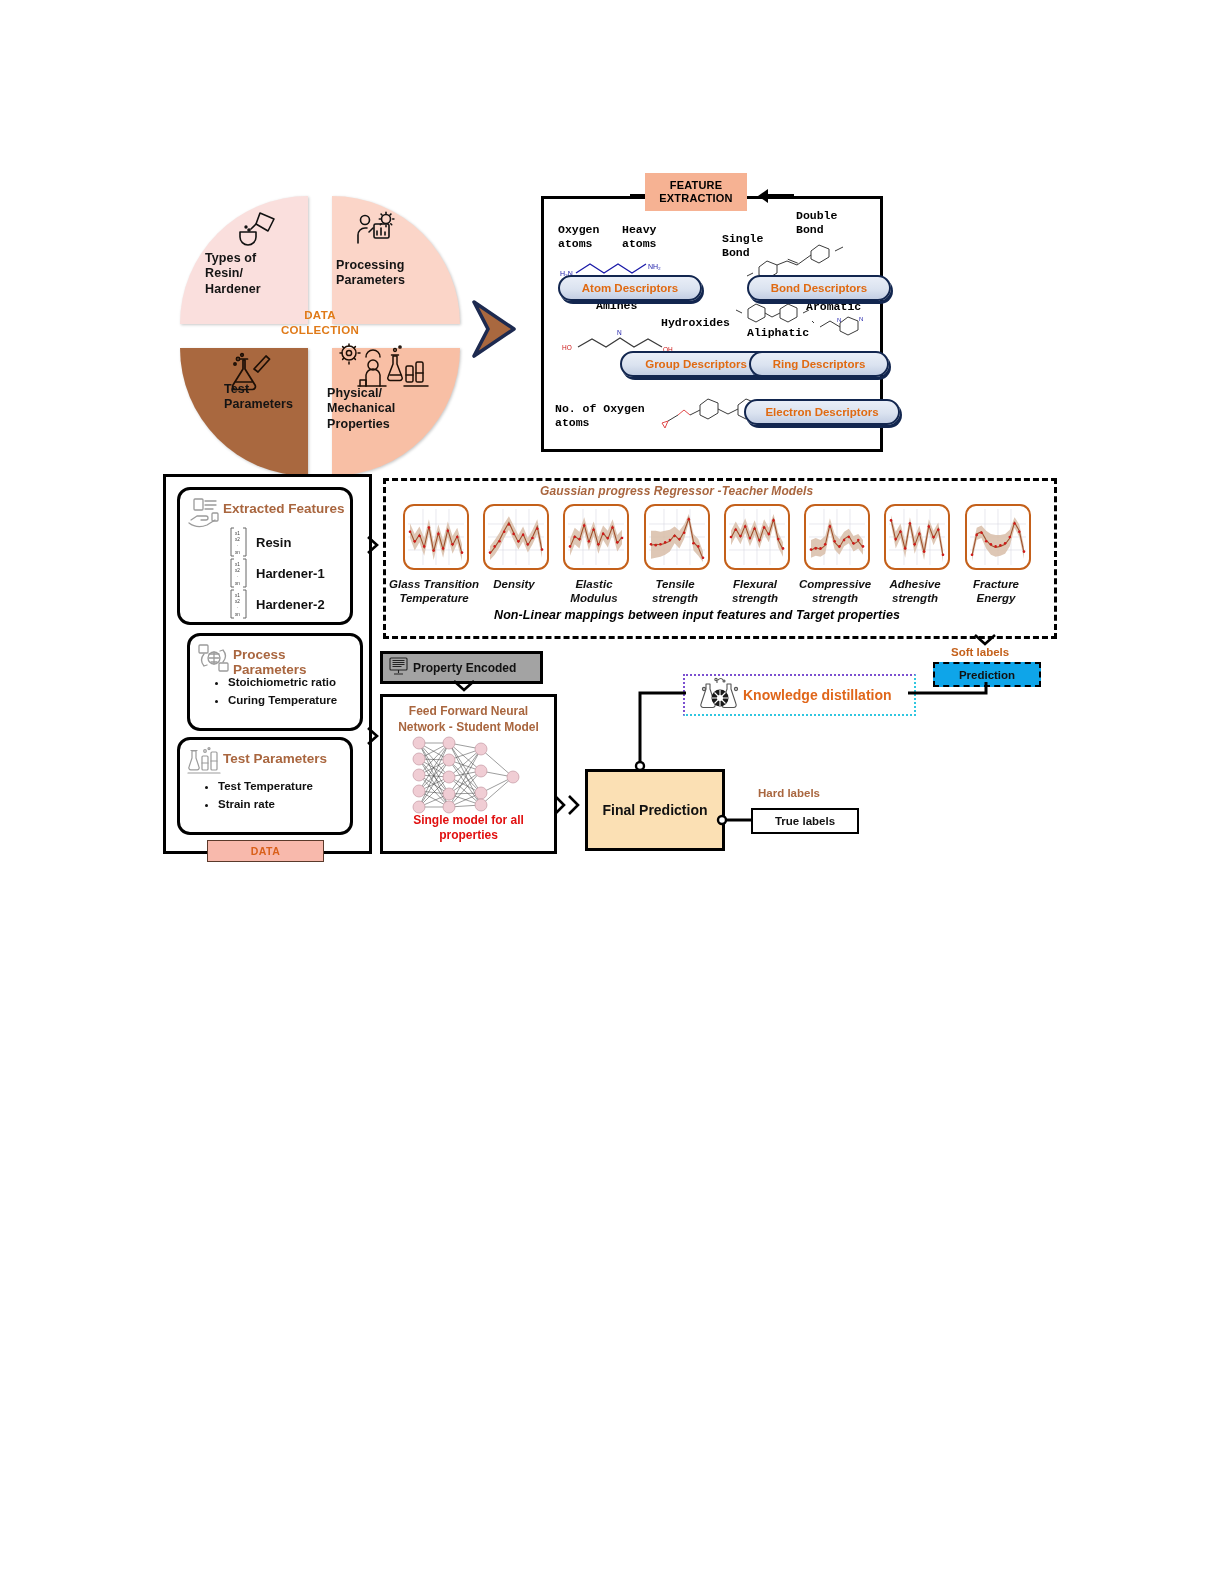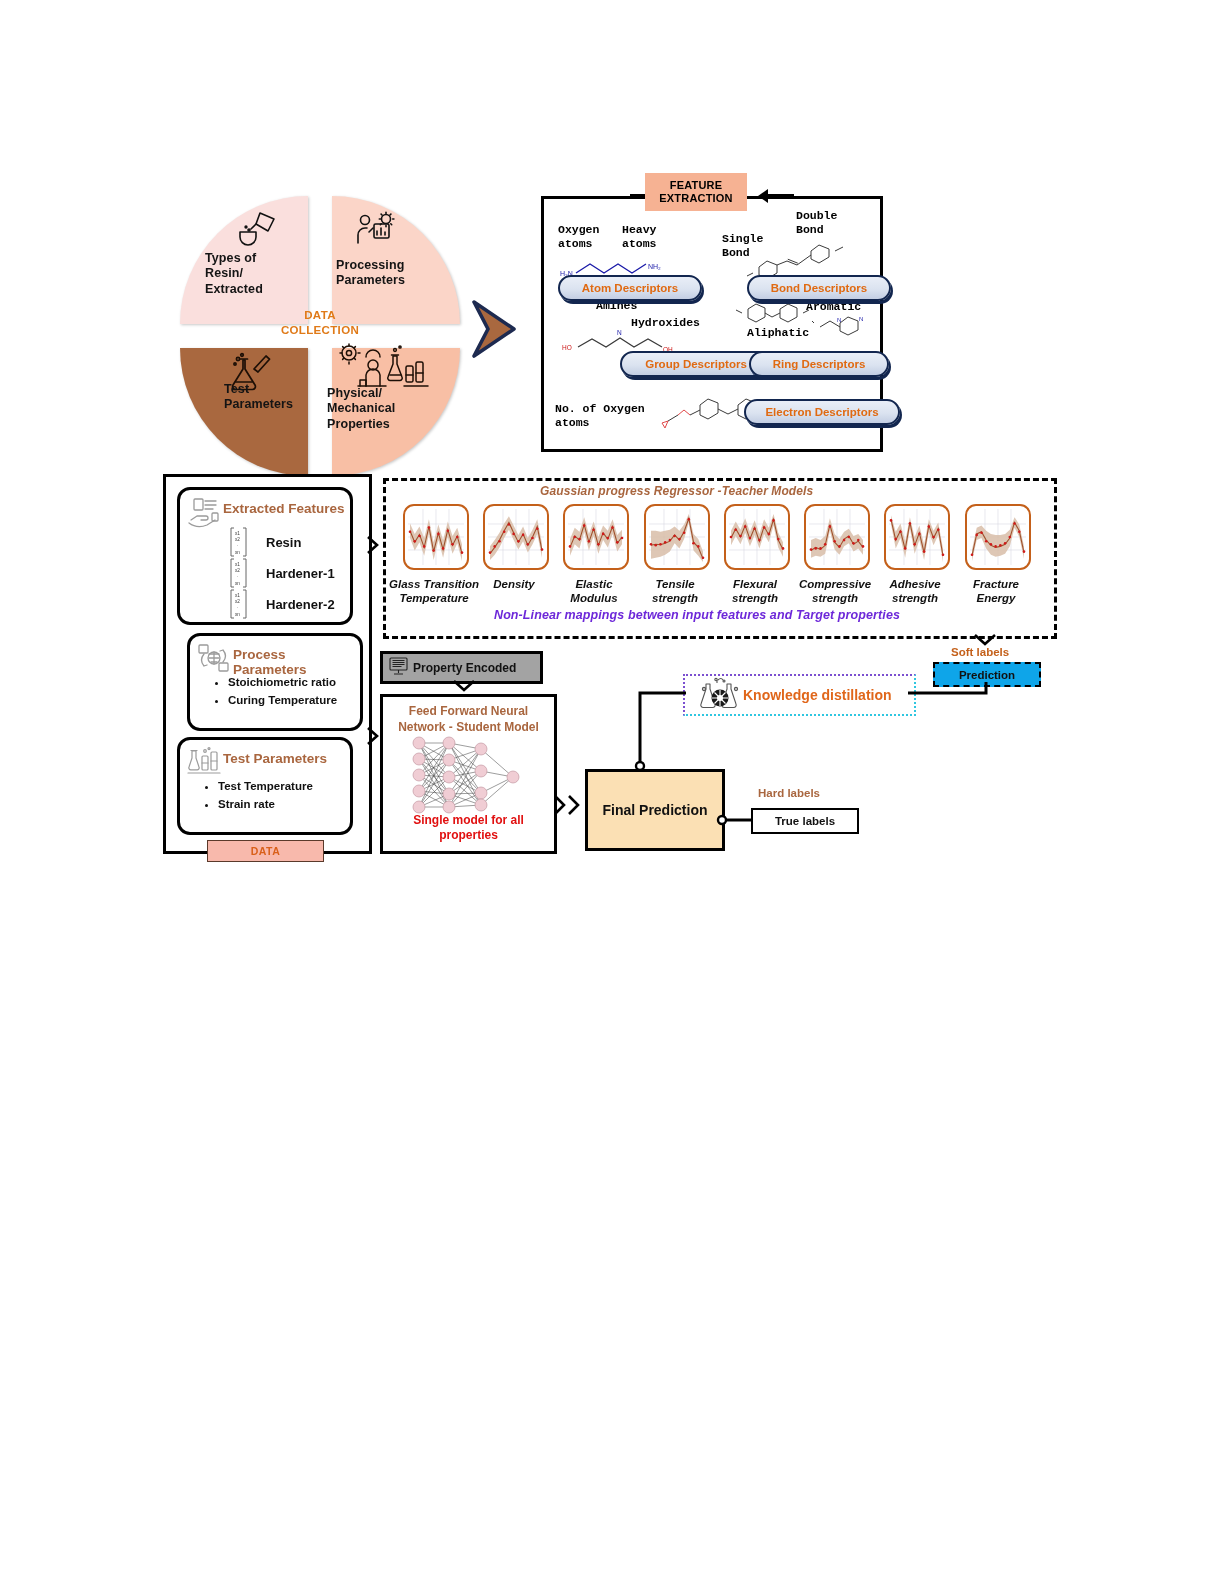--- a/index.html
+++ b/index.html
@@ -39,32 +39,32 @@
         border:2px solid #12264f;border-radius:13px;
         box-shadow:2px 3px 0 #12264f;
         color:#e06a12;font-weight:800;font-size:11.5px;white-space:nowrap;}
 
   
   #data-panel{left:163px;top:474px;width:203px;height:374px;border:3px solid #000;background:#fff;}
   .card{position:absolute;border:3px solid #000;border-radius:13px;background:#fff;}
   .card-title{position:absolute;font-size:13.5px;font-weight:700;color:#a9663f;}
   .bullets{position:absolute;font-size:11.5px;font-weight:700;color:#111;line-height:1.45;}
   .bullets li{margin:0 0 1px 0;}
-  .vecrow{position:absolute;display:flex;align-items:center;gap:19px;}
+  .vecrow{position:absolute;display:flex;align-items:center;gap:9px;}
   .vecname{font-size:13px;font-weight:700;color:#111;}
   #data-tag{left:207px;top:840px;width:115px;height:20px;background:#f8b9ac;
             border:1.5px solid #5b3a2b;display:flex;align-items:center;justify-content:center;
             font-size:10.5px;font-weight:800;color:#d9601a;letter-spacing:.5px;}
 
   
   #gp-panel{left:383px;top:478px;width:668px;height:155px;border:3px dashed #000;background:#fff;}
   #gp-title{left:540px;top:484px;font-size:12px;font-weight:700;font-style:italic;
             color:#a9663f;letter-spacing:.1px;}
   #gp-foot{left:494px;top:608px;font-size:12.5px;font-weight:700;font-style:italic;
-           color:#6d28d9;letter-spacing:.1px;}
+           color:#000000;letter-spacing:.1px;}
   .plotbox{position:absolute;width:62px;height:62px;border:2.6px solid #c4601a;
            border-radius:11px;background:#fff;overflow:hidden;}
   .plotlab{position:absolute;width:96px;text-align:center;font-size:11.5px;
            font-weight:700;font-style:italic;color:#111;line-height:1.2;}
 
   
   #prop-enc{left:380px;top:651px;width:157px;height:27px;border:3px solid #000;
             background:#a3a3a3;display:flex;align-items:center;}
   #prop-enc .t{font-size:12px;font-weight:700;color:#111;margin-left:6px;}
   #ffnn{left:380px;top:694px;width:171px;height:154px;border:3px solid #000;background:#fff;}
@@ -160,21 +160,21 @@
           <path d="M68 42 h24"></path>
           <circle cx="59" cy="6" r="1.4"></circle>
             <circle cx="64" cy="3" r="1.1"></circle>
         </g>
       </svg>
     </div>
 
     <div class="qlabel" style="left:25px;top:55px;width:92px;">
       <div>Types of</div>
       <div>Resin/</div>
-      <div>Extracted</div>
+      <div>Hardener</div>
     </div>
     <div class="qlabel" style="left:156px;top:62px;width:98px;">
       <div>Processing</div>
       <div>Parameters</div>
     </div>
     <div class="qlabel" style="left:44px;top:186px;width:90px;">
       <div>Test</div>
       <div>Parameters</div>
     </div>
     <div class="qlabel" style="left:147px;top:190px;width:104px;">
@@ -218,21 +218,21 @@
       <div>Single</div>
       <div>Bond</div>
     </div>
     <div class="fe-lab" style="left:252px;top:10px;">
       <div>Double</div>
       <div>Bond</div>
     </div>
     <div class="fe-lab" style="left:52px;top:100px;">
       <div>Amines</div>
     </div>
-    <div class="fe-lab" style="left:87px;top:117px;">
+    <div class="fe-lab" style="left:117px;top:117px;">
       <div>Hydroxides</div>
     </div>
     <div class="fe-lab" style="left:203px;top:127px;">
       <div>Aliphatic</div>
     </div>
     <div class="fe-lab" style="left:262px;top:101px;">
       <div>Aromatic</div>
     </div>
     <div class="fe-lab" style="left:11px;top:203px;">
       <div>No. of Oxygen</div>

